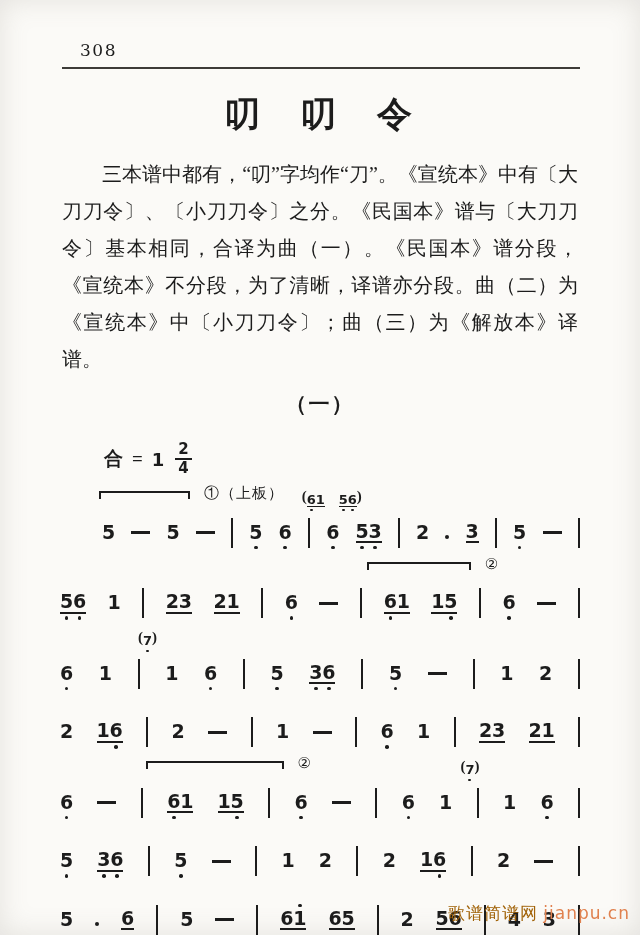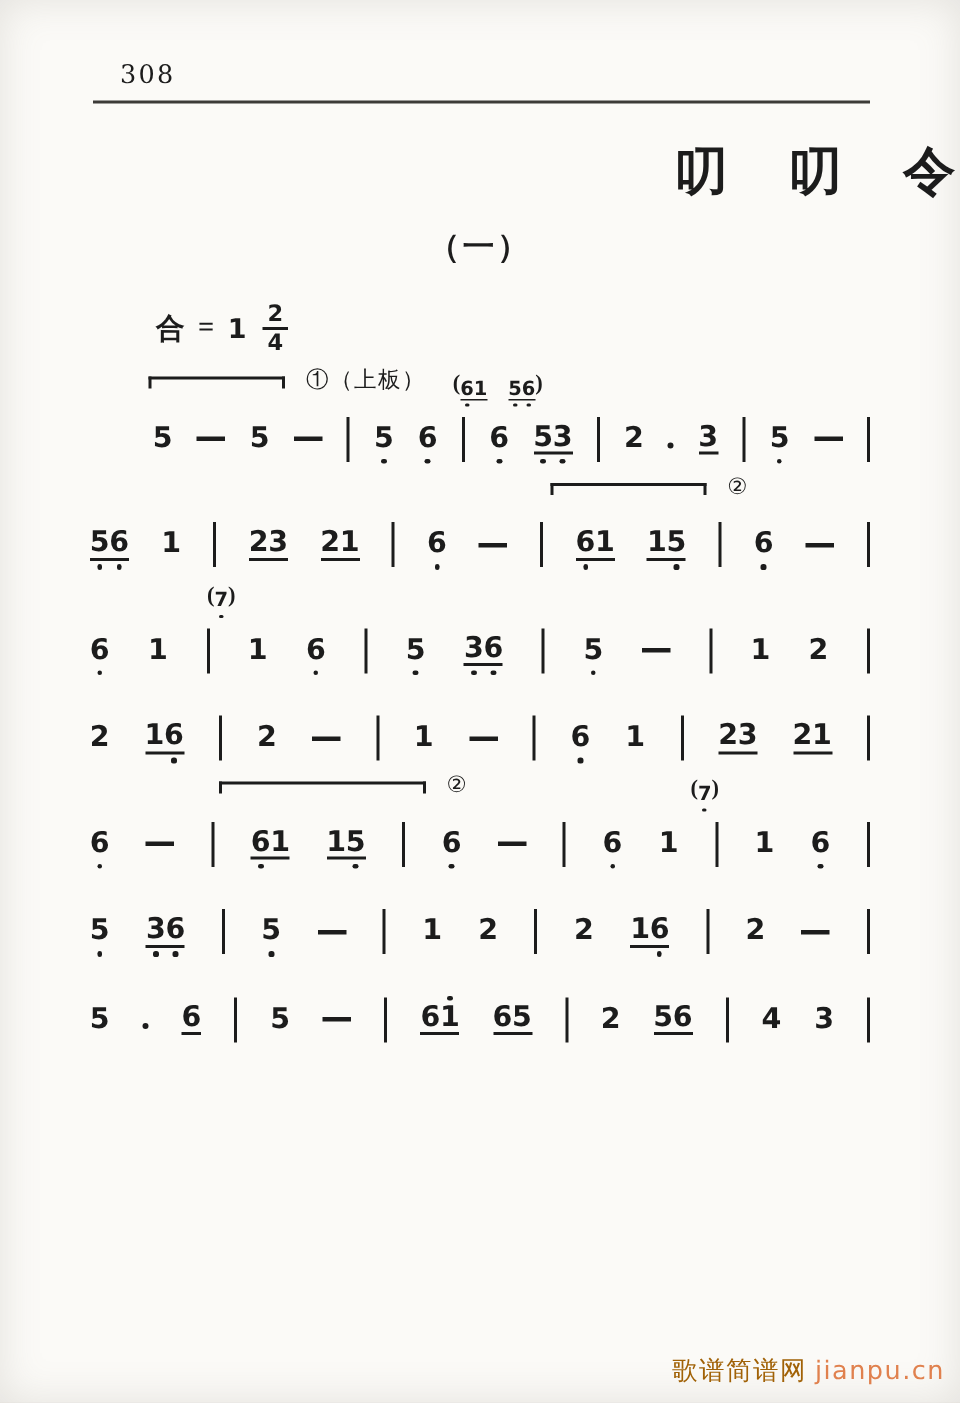--- a/index.html
+++ b/index.html
@@ -6,21 +6,21 @@
   body { width:640px; height:935px; background:#e9e8e4; font-family:"Liberation Serif","DejaVu Serif",serif; }
   .page { position:relative; width:640px; height:935px; background:#fbfaf7; color:#1c1c1c; overflow:hidden;
           box-shadow:inset 0 0 28px rgba(120,115,105,.18); }
 
   
   .hdr { display:flex; align-items:baseline; gap:16px; padding:40px 62px 0 80px; font-size:17px; letter-spacing:1.5px;text-align:right; }
   .hdr .pgnum { font-family:"DejaVu Serif",serif; }
   .rule { margin:7px 60px 0 62px; border-bottom:2px solid #3d3b38; height:0; }
 
   
-  .title { text-align:right; margin-top:22px; font-size:35px; font-weight:bold; letter-spacing:3px; }
+  .title { text-align:center; margin-top:22px; font-size:35px; font-weight:bold; letter-spacing:3px; }
   .para { margin:18px 62px 0; font-size:20px; line-height:37px; text-align:justify; text-indent:2em; }
   .section { text-align:center; margin-top:12px; font-size:21px; font-weight:bold; letter-spacing:2px; }
 
   
   .keysig { display:flex; align-items:center; gap:9px; margin:24px 0 0 104px; font-size:19px; font-weight:bold; }
   .keysig .num { font-family:"DejaVu Sans",sans-serif; font-size:18px; }
   .frac { display:inline-flex; flex-direction:column; align-items:center; line-height:15px; font-size:15px;
           font-family:"DejaVu Sans",sans-serif; font-weight:bold; margin-left:2px; }
   .frac .ftop { border-bottom:2px solid #1c1c1c; padding:0 3px 1px; }
   .frac .fbot { padding-top:1px; }
@@ -74,20 +74,21 @@
 
 <div class="page">
 
   <div class="hdr">
     <span class="pgnum">308</span>
   </div>
   <div class="rule"></div>
 
   <div class="title">叨　叨　令</div>
 
+  <div class="para">三本谱中都有，“叨”字均作“刀”。《宣统本》中有〔大刀刀令〕、〔小刀刀令〕之分。《民国本》谱与〔大刀刀令〕基本相同，合译为曲（一）。《民国本》谱分段，《宣统本》不分段，为了清晰，译谱亦分段。曲（二）为《宣统本》中〔小刀刀令〕；曲（三）为《解放本》译谱。</div>
 
   <div class="section">（一）</div>
 
   <div class="keysig">
     <span>合</span>
     <span>=</span>
     <span class="num">1</span>
     <span class="frac">
       <span class="ftop">2</span>
       <span class="fbot">4</span>

